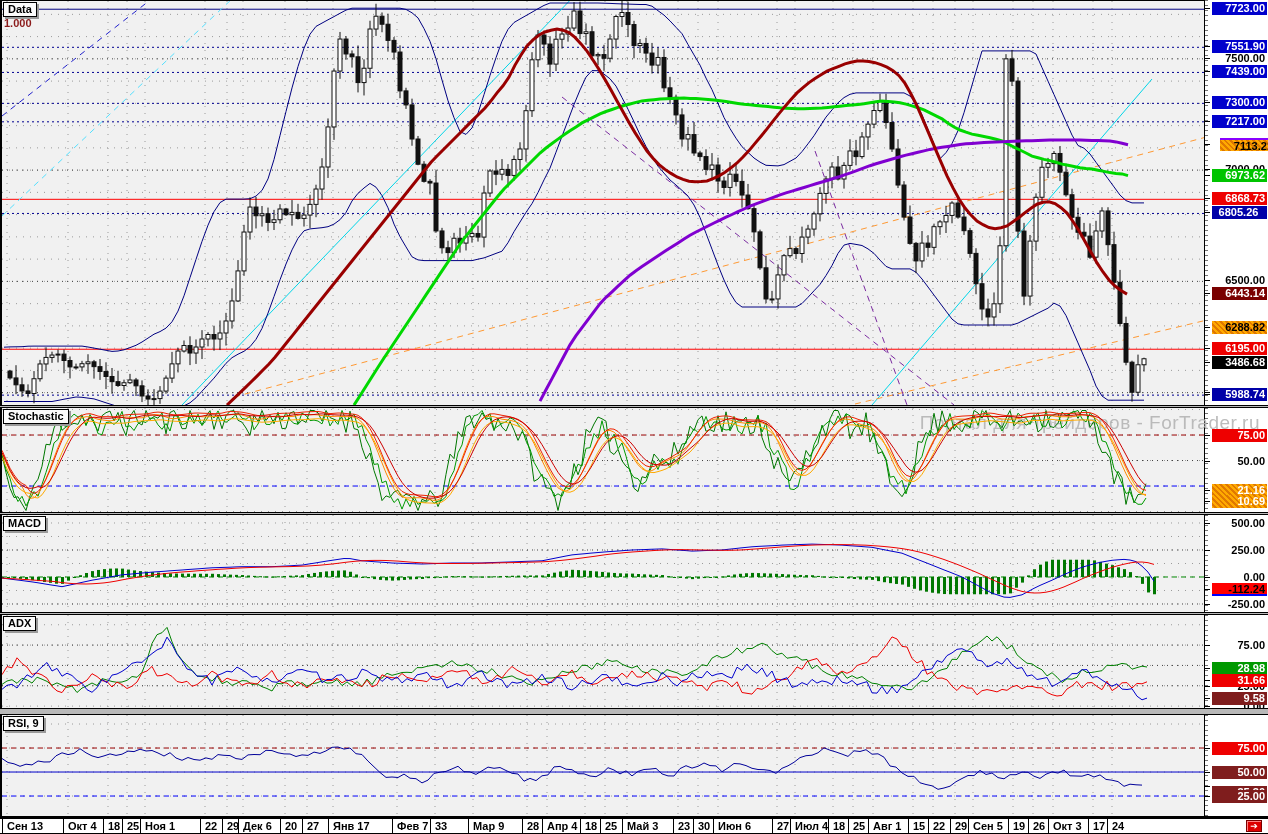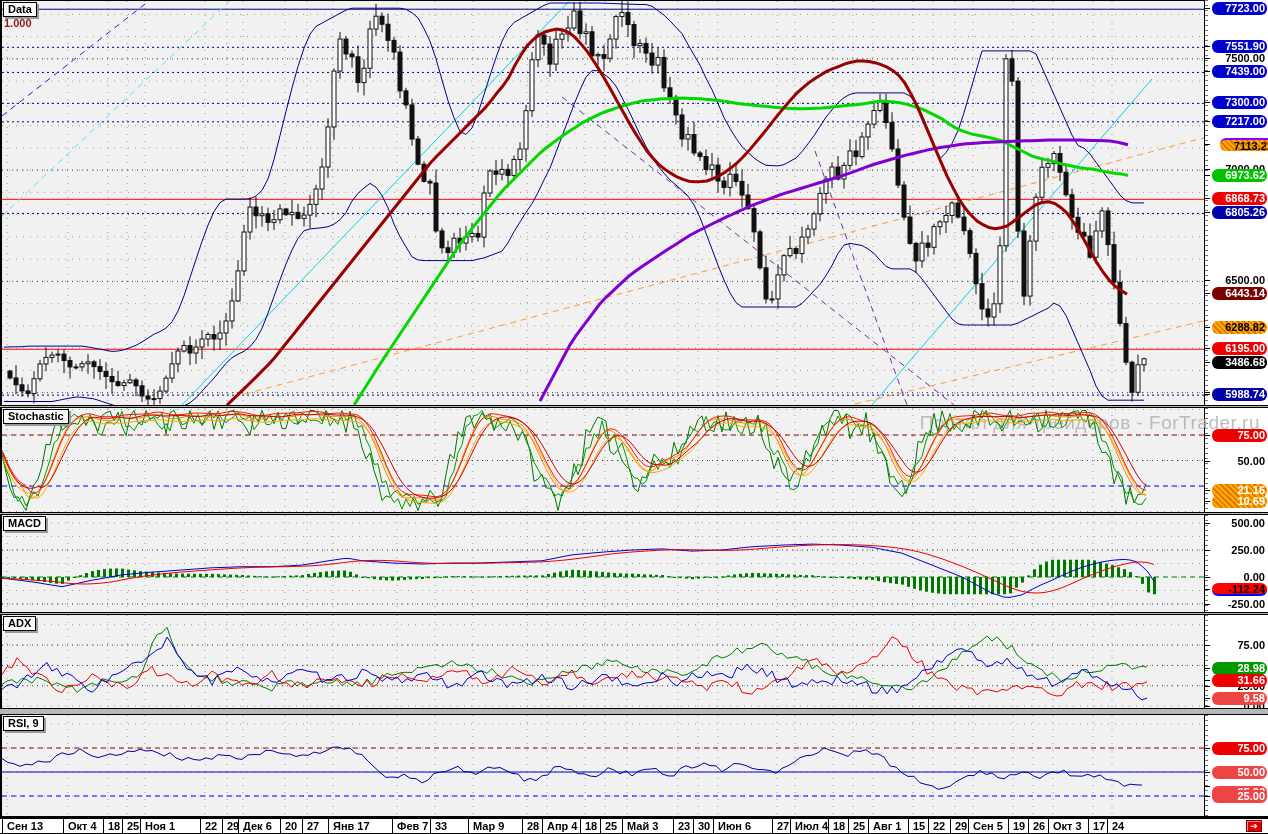--- a/index.html
+++ b/index.html
@@ -9,25 +9,25 @@
   .panel.first{border-top:1px solid #000;}
   .panel svg{position:absolute;left:0;top:0;z-index:6;}
   .ptitle{position:absolute;left:1px;top:1px;z-index:7;background:#fbfbfb;border:1px solid #000;
           box-shadow:2px 2px 0 #9a9a9a;padding:0 4px;font-size:11px;font-weight:bold;color:#000;line-height:13px;}
   .psub{position:absolute;left:2px;top:16px;z-index:7;font-size:11px;font-weight:bold;color:#8b1a1a;}
   .sep{position:absolute;left:0;width:1268px;background:#b8b8b8;border-top:1px solid #000;border-bottom:1px solid #000;box-sizing:border-box;z-index:8;}
   #gutter{position:absolute;left:1204px;top:0;width:64px;height:818px;background:#fff;border-left:1px solid #000;box-sizing:border-box;}
   .tickstrip{position:absolute;left:0;width:3px;background:repeating-linear-gradient(to bottom,#000 0 1px,transparent 1px 5px);opacity:.55;}
   .tick{position:absolute;left:0;width:5px;height:1px;background:#000;z-index:7;}
   .gax,.lb{position:absolute;left:7px;width:55px;height:13px;line-height:13px;font-size:11px;font-weight:bold;
-           text-align:right;padding-right:2px;box-sizing:border-box;z-index:7;white-space:nowrap;border-radius:6px;}
+           text-align:right;padding-right:2px;box-sizing:border-box;z-index:7;white-space:nowrap;}
   .gax{color:#000;}
   .lb-blue{background:#0000cc;color:#fff;}
   .lb-navy{background:#0000a8;color:#fff;}
-  .lb-bblue{background:#ef4444;color:#fff;}
+  .lb-bblue{background:#7f1d1d;color:#fff;}
   .lb-red{background:#ee0000;color:#fff;}
   .lb-redblk{background:#ff0000;color:#000;border-bottom:2px solid #0000ff;}
   .lb-maroon{background:#7a0000;color:#fff;}
   .lb-green{background:#00c400;color:#fff;}
   .lb-dgreen{background:#009900;color:#fff;}
   .lb-black{background:#000;color:#fff;}
   .lb-orange{background:repeating-linear-gradient(45deg,#ffaa00 0 2px,#e07800 2px 4px);color:#000;}
   .lb-orangew{background:repeating-linear-gradient(45deg,#ffaa00 0 2px,#e07800 2px 4px);color:#fff;}
   .lb-ptop{border-top:2px solid #8800ff;}
   #watermark{position:absolute;top:412px;right:8px;z-index:5;font-size:19px;letter-spacing:.5px;
@@ -65,21 +65,21 @@
       <div class="lb lb-blue" style="top: 96.3587px;">7300.00</div>
       <div class="tick" style="top: 120.828px;"></div>
       <div class="lb lb-blue" style="top: 114.828px;">7217.00</div>
       <div class="tick" style="top: 143.923px;"></div>
       <div class="lb lb-orange lb-ptop" style="top: 137.923px; margin-left: 8px;">7113.21</div>
       <div class="tick" style="top: 174.984px;"></div>
       <div class="lb lb-green" style="top: 168.984px;">6973.62</div>
       <div class="tick" style="top: 198.324px;"></div>
       <div class="lb lb-red" style="top: 192.324px;">6868.73</div>
       <div class="tick" style="top: 212.448px;"></div>
-      <div class="lb lb-navy" style="top: 206.448px;">6805.26</div>
+      <div class="lb lb-navy" style="top: 206.448px; text-align: center;">6805.26</div>
       <div class="tick" style="top: 293.026px;"></div>
       <div class="lb lb-maroon" style="top: 287.026px;">6443.14</div>
       <div class="tick" style="top: 327.365px;"></div>
       <div class="lb lb-orange" style="top: 321.365px;">6288.82</div>
       <div class="tick" style="top: 348.242px;"></div>
       <div class="lb lb-red" style="top: 342.242px;">6195.00</div>
       <div class="tick" style="top: 362.261px;"></div>
       <div class="lb lb-black" style="top: 356.261px;">3486.68</div>
       <div class="tick" style="top: 394.139px;"></div>
       <div class="lb lb-navy" style="top: 388.139px;">5988.74</div>

